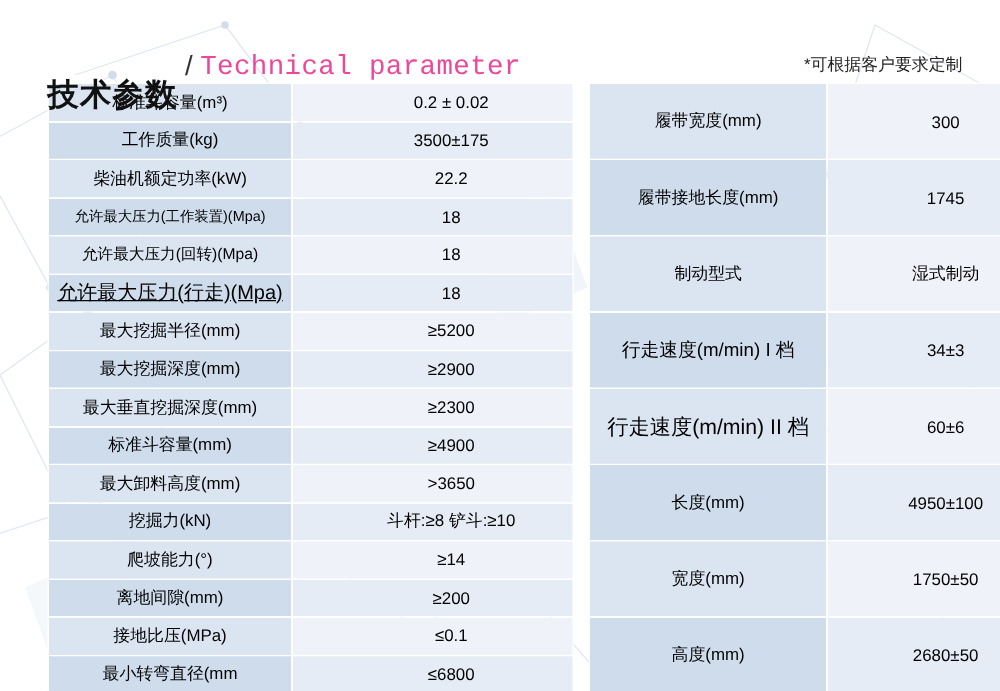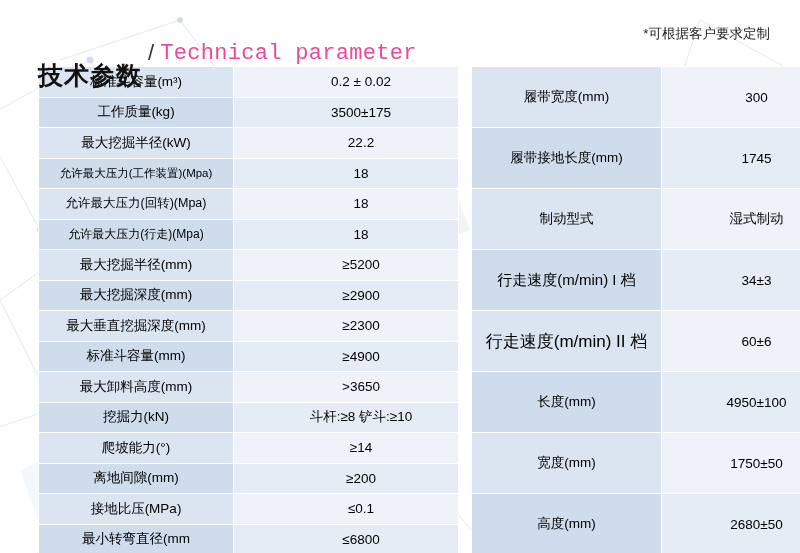--- a/index.html
+++ b/index.html
@@ -53,21 +53,21 @@
     font-size: 22px;
     color: #ec4899;
     display: inline-block;
     vertical-align: middle;
     font-family: Liberation Mono, monospace;
     letter-spacing: 0.3px;
   }
   .note {
     position: absolute;
     right: 4px;
-    top: 11px;
+    top: 29px;
     font-size: 13.5px;
     color: #222222;
   }
   .tables {
     display: flex;
     gap: 12px;
     margin-top: 10px;
   }
   table {
     border-collapse: collapse;
@@ -158,33 +158,33 @@
       <tbody>
         <tr>
           <td class="k">标准斗容量(m³)</td>
           <td class="v">0.2 ± 0.02</td>
         </tr>
         <tr class="alt">
           <td class="k">工作质量(kg)</td>
           <td class="v">3500±175</td>
         </tr>
         <tr>
-          <td class="k">最大挖掘半径(kW)</td>
+          <td class="k">柴油机额定功率(kW)</td>
           <td class="v">22.2</td>
         </tr>
         <tr class="alt">
           <td class="k" style="font-size: 11.5px;">允许最大压力(工作装置)(Mpa)</td>
           <td class="v">18</td>
         </tr>
         <tr>
           <td class="k" style="font-size: 12.5px;">允许最大压力(回转)(Mpa)</td>
           <td class="v">18</td>
         </tr>
         <tr class="alt">
-          <td class="k" style="font-size: 12px;">允许最大压力(行走)(Mpa)</td>
+          <td class="k" style="font-size: 16px; text-decoration: underline;">允许最大压力(行走)(Mpa)</td>
           <td class="v">18</td>
         </tr>
         <tr>
           <td class="k">最大挖掘半径(mm)</td>
           <td class="v">≥5200</td>
         </tr>
         <tr class="alt">
           <td class="k">最大挖掘深度(mm)</td>
           <td class="v">≥2900</td>
         </tr>

